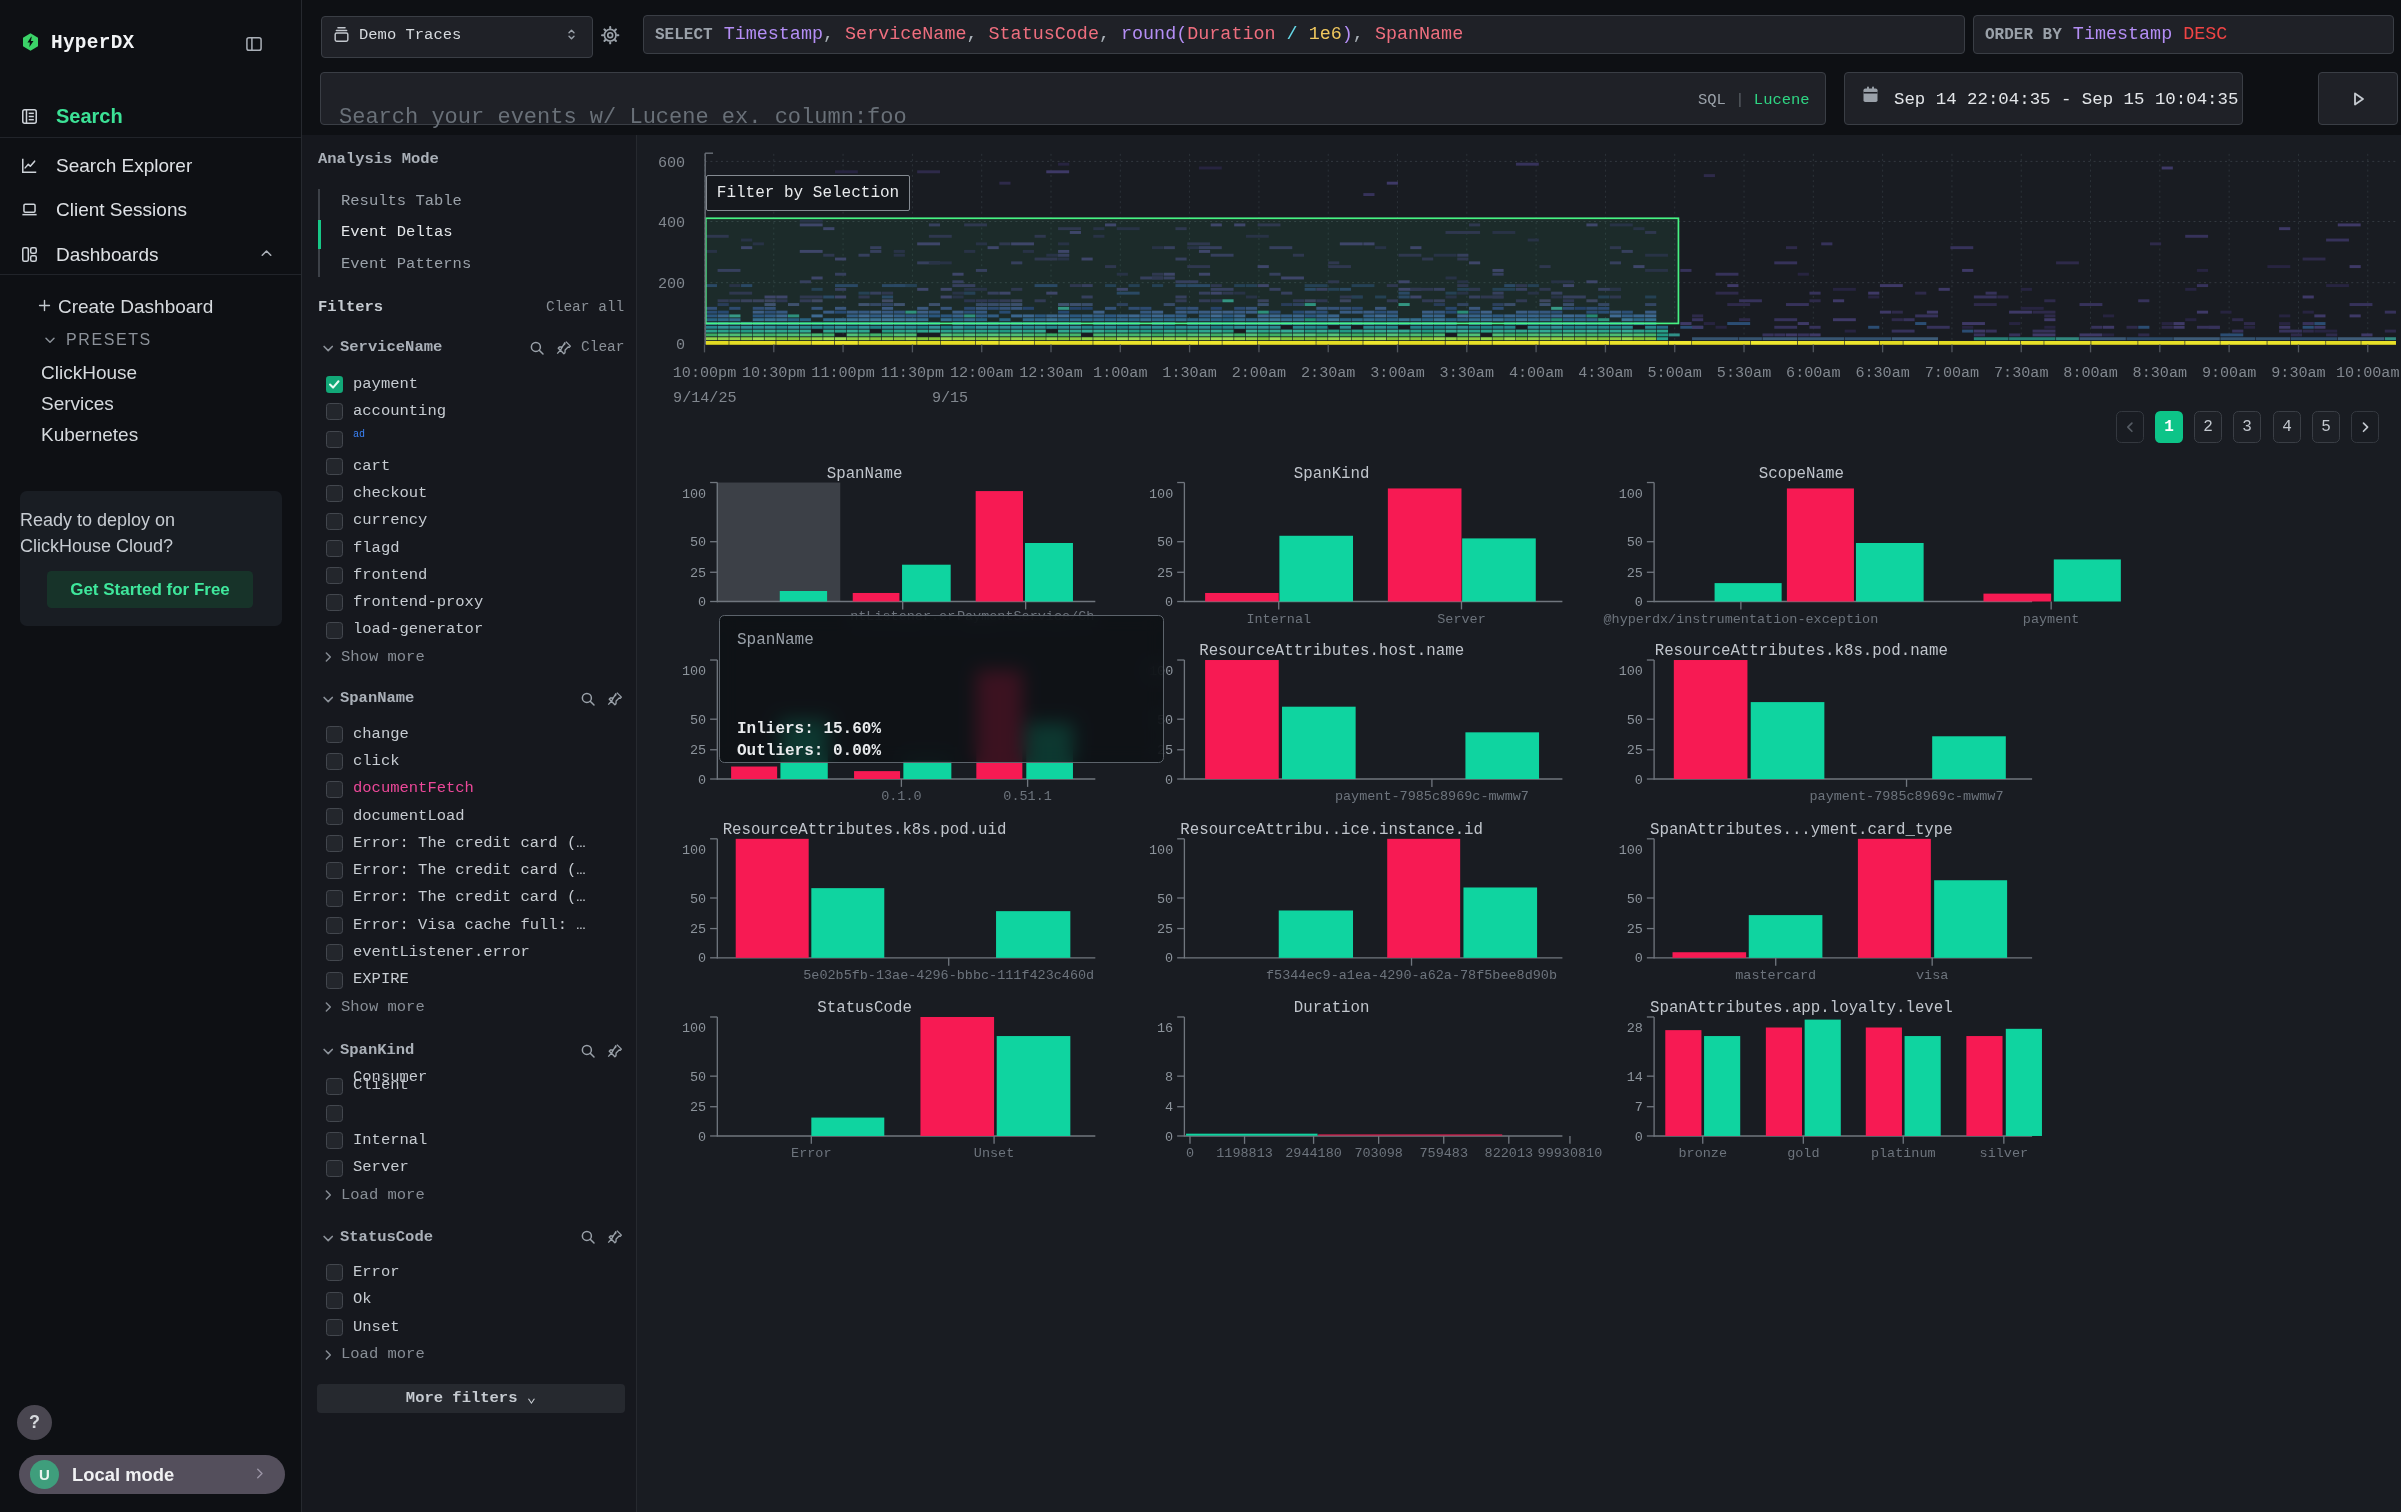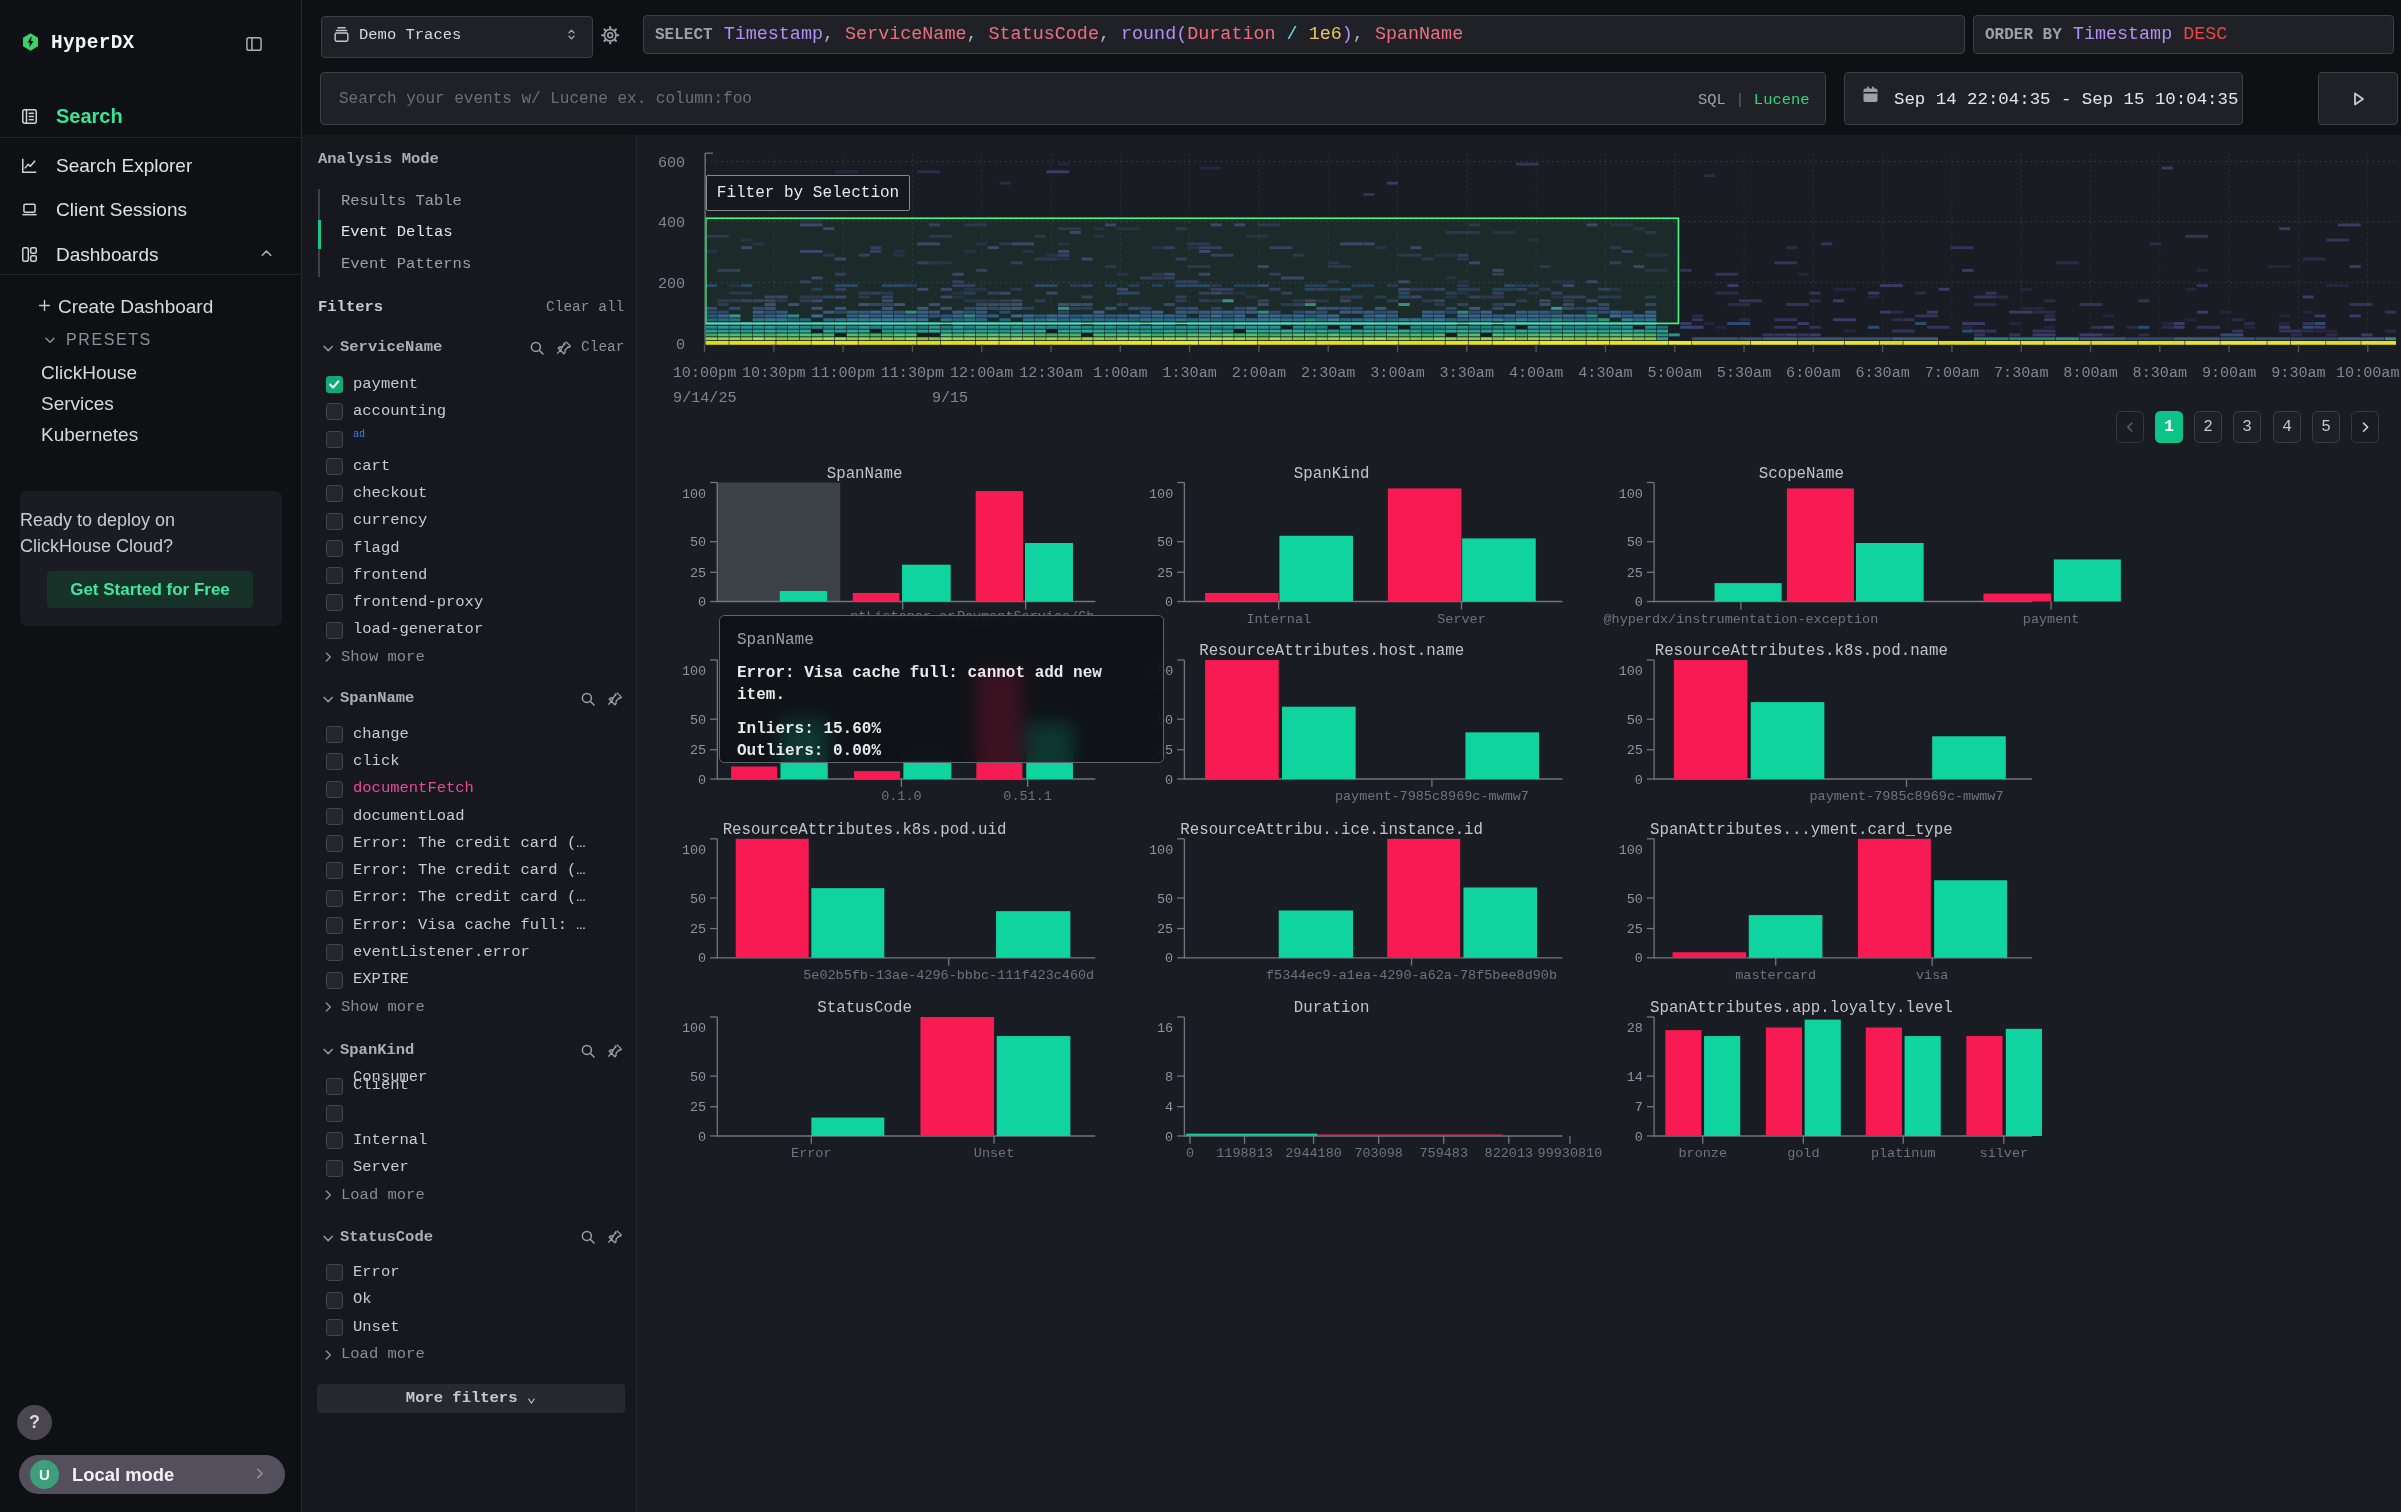--- a/index.html
+++ b/index.html
@@ -93,21 +93,21 @@
     <rect x="10.9" y="2.2" width="2.2" height="3.4" rx="1" fill="#9aa1a9" transform="rotate(180 12 12)"></rect>
     <rect x="10.9" y="2.2" width="2.2" height="3.4" rx="1" fill="#9aa1a9" transform="rotate(225 12 12)"></rect>
     <rect x="10.9" y="2.2" width="2.2" height="3.4" rx="1" fill="#9aa1a9" transform="rotate(270 12 12)"></rect>
     <rect x="10.9" y="2.2" width="2.2" height="3.4" rx="1" fill="#9aa1a9" transform="rotate(315 12 12)"></rect>
   </svg>
 <div class="abs" style="left:643px;top:15px;width:1322px;height:39px;background:#1f2127;border:1.3px solid #3a3e45;border-radius:4px"></div>
 <div class="abs" style="left:655px;top:24px;font-size:18.4px"><span class="b" style="color:#9aa1a9;font-size:16px">SELECT</span><span style="color:#b48ef5"> Timestamp</span><span style="color:#aab1b8">,</span><span style="color:#ee6e7e"> ServiceName</span><span style="color:#aab1b8">,</span><span style="color:#ee6e7e"> StatusCode</span><span style="color:#aab1b8">,</span><span style="color:#b48ef5"> round(</span><span style="color:#ee6e7e">Duration</span><span style="color:#66d9e8"> / </span><span style="color:#efc75e">1e6</span><span style="color:#b48ef5">)</span><span style="color:#aab1b8">,</span><span style="color:#ee6e7e"> SpanName</span></div>
 <div class="abs" style="left:1973px;top:15px;width:421px;height:39px;background:#1f2127;border:1.3px solid #3a3e45;border-radius:4px"></div>
 <div class="abs" style="left:1985px;top:24px;font-size:18.4px"><span class="b" style="color:#9aa1a9;font-size:16px">ORDER BY</span><span style="color:#b48ef5"> Timestamp</span><span style="color:#ef4444"> DESC</span></div>
 <div class="abs" style="left:320px;top:72px;width:1506px;height:53px;background:#1f2127;border:1.3px solid #3a3e45;border-radius:4px"></div>
-<div class="abs" style="left:339px;top:90px;font-size:16px;color:#697078">Search your events w/ Lucene ex. column:foo</div>
+<div class="abs" style="left:339px;top:105px;font-size:22px;color:#697078">Search your events w/ Lucene ex. column:foo</div>
 <div class="abs" style="left:1698px;top:91px;font-size:15.5px;color:#9aa1a9">SQL <span style="color:#5a6066">|</span> <span style="color:#2fd583">Lucene</span></div>
 <div class="abs" style="left:1844px;top:72px;width:399px;height:53px;background:#1f2127;border:1.3px solid #3a3e45;border-radius:4px"></div>
 <svg style="position:absolute;left:1860px;top:84px" width="21" height="21" viewBox="0 0 24 24">
     <rect x="4" y="5" width="16" height="15.5" rx="2" fill="#9aa1a9"></rect>
     <rect x="8" y="2.8" width="2.2" height="4" rx="1" fill="#9aa1a9"></rect>
     <rect x="13.8" y="2.8" width="2.2" height="4" rx="1" fill="#9aa1a9"></rect>
     <line x1="4" y1="10" x2="20" y2="10" stroke="#1f2127" stroke-width="1.8"></line>
   </svg>
 <div class="abs" style="left:1894px;top:90px;font-size:17.4px;color:#e3e6e9">Sep 14 22:04:35 - Sep 15 10:04:35</div>
 <div class="abs" style="left:2318px;top:72px;width:80px;height:53px;background:#1f2127;border:1.3px solid #3a3e45;border-radius:4px"></div>
@@ -1663,21 +1663,20 @@
     <line x1="2743" y1="1728" x2="2743" y2="1740" stroke="#70767e" stroke-width="2"></line>
     <text x="2743" y="1760" text-anchor="middle" font-size="20.5" fill="#6d747d">gold</text>
     <line x1="2895" y1="1728" x2="2895" y2="1740" stroke="#70767e" stroke-width="2"></line>
     <text x="2895" y="1760" text-anchor="middle" font-size="20.5" fill="#6d747d">platinum</text>
     <line x1="3048" y1="1728" x2="3048" y2="1740" stroke="#70767e" stroke-width="2"></line>
     <text x="3048" y="1760" text-anchor="middle" font-size="20.5" fill="#6d747d">silver</text>
 </svg>
 <div class="abs" style="z-index:5;left:706px;top:175px;width:204px;height:36px;background:#15181d;border:1.3px solid #858b92;border-radius:2px;line-height:34px;text-align:center;font-size:16px;color:#e8eaec">Filter by Selection</div>
 <div class="abs" style="z-index:5;left:719px;top:615px;width:445px;height:148px;background:rgba(13,16,20,0.8);border:1.3px solid #5c636b;border-radius:5.3px;backdrop-filter:blur(9.2px);-webkit-backdrop-filter:blur(9.2px)">
 <div class="abs" style="left:17px;top:14.5px;font-size:16px;color:#9aa1a9">SpanName</div>
-<div class="abs b" style="left:17px;top:46px;font-size:16px;color:#e8eaec;line-height:22px">Error: Visa cache full: cannot add new<br>item.</div>
 <div class="abs b" style="left:17px;top:104px;font-size:16px;color:#e8eaec">Inliers: 15.60%</div>
 <div class="abs b" style="left:17px;top:126px;font-size:16px;color:#e8eaec">Outliers: 0.00%</div>
 </div>
 <div class="abs" style="z-index:5;left:0;top:0">
     <div class="abs" style="left:2116px;top:411px;width:28px;height:32px;border:1.3px solid #34383f;border-radius:5.3px"></div>
     <svg style="position:absolute;left:2122px;top:419px" width="16.4" height="16.4" viewBox="0 0 24 24">
       <path d="M14.5 6 L8.5 12 L14.5 18" stroke="#565c64" stroke-width="2.4" fill="none" stroke-linecap="round" stroke-linejoin="round"></path>
     </svg>
     <div class="abs b" style="left:2155px;top:411px;width:28px;height:32px;background:#0dc488;border-radius:5.3px;text-align:center;line-height:32px;font-size:16px;color:#fff">1</div>
     <div class="abs" style="left:2194px;top:411px;width:28px;height:32px;background:#1d2026;border:1.3px solid #3a3e45;border-radius:5.3px;text-align:center;line-height:30px;font-size:16px;color:#c3c8cf">2</div>

